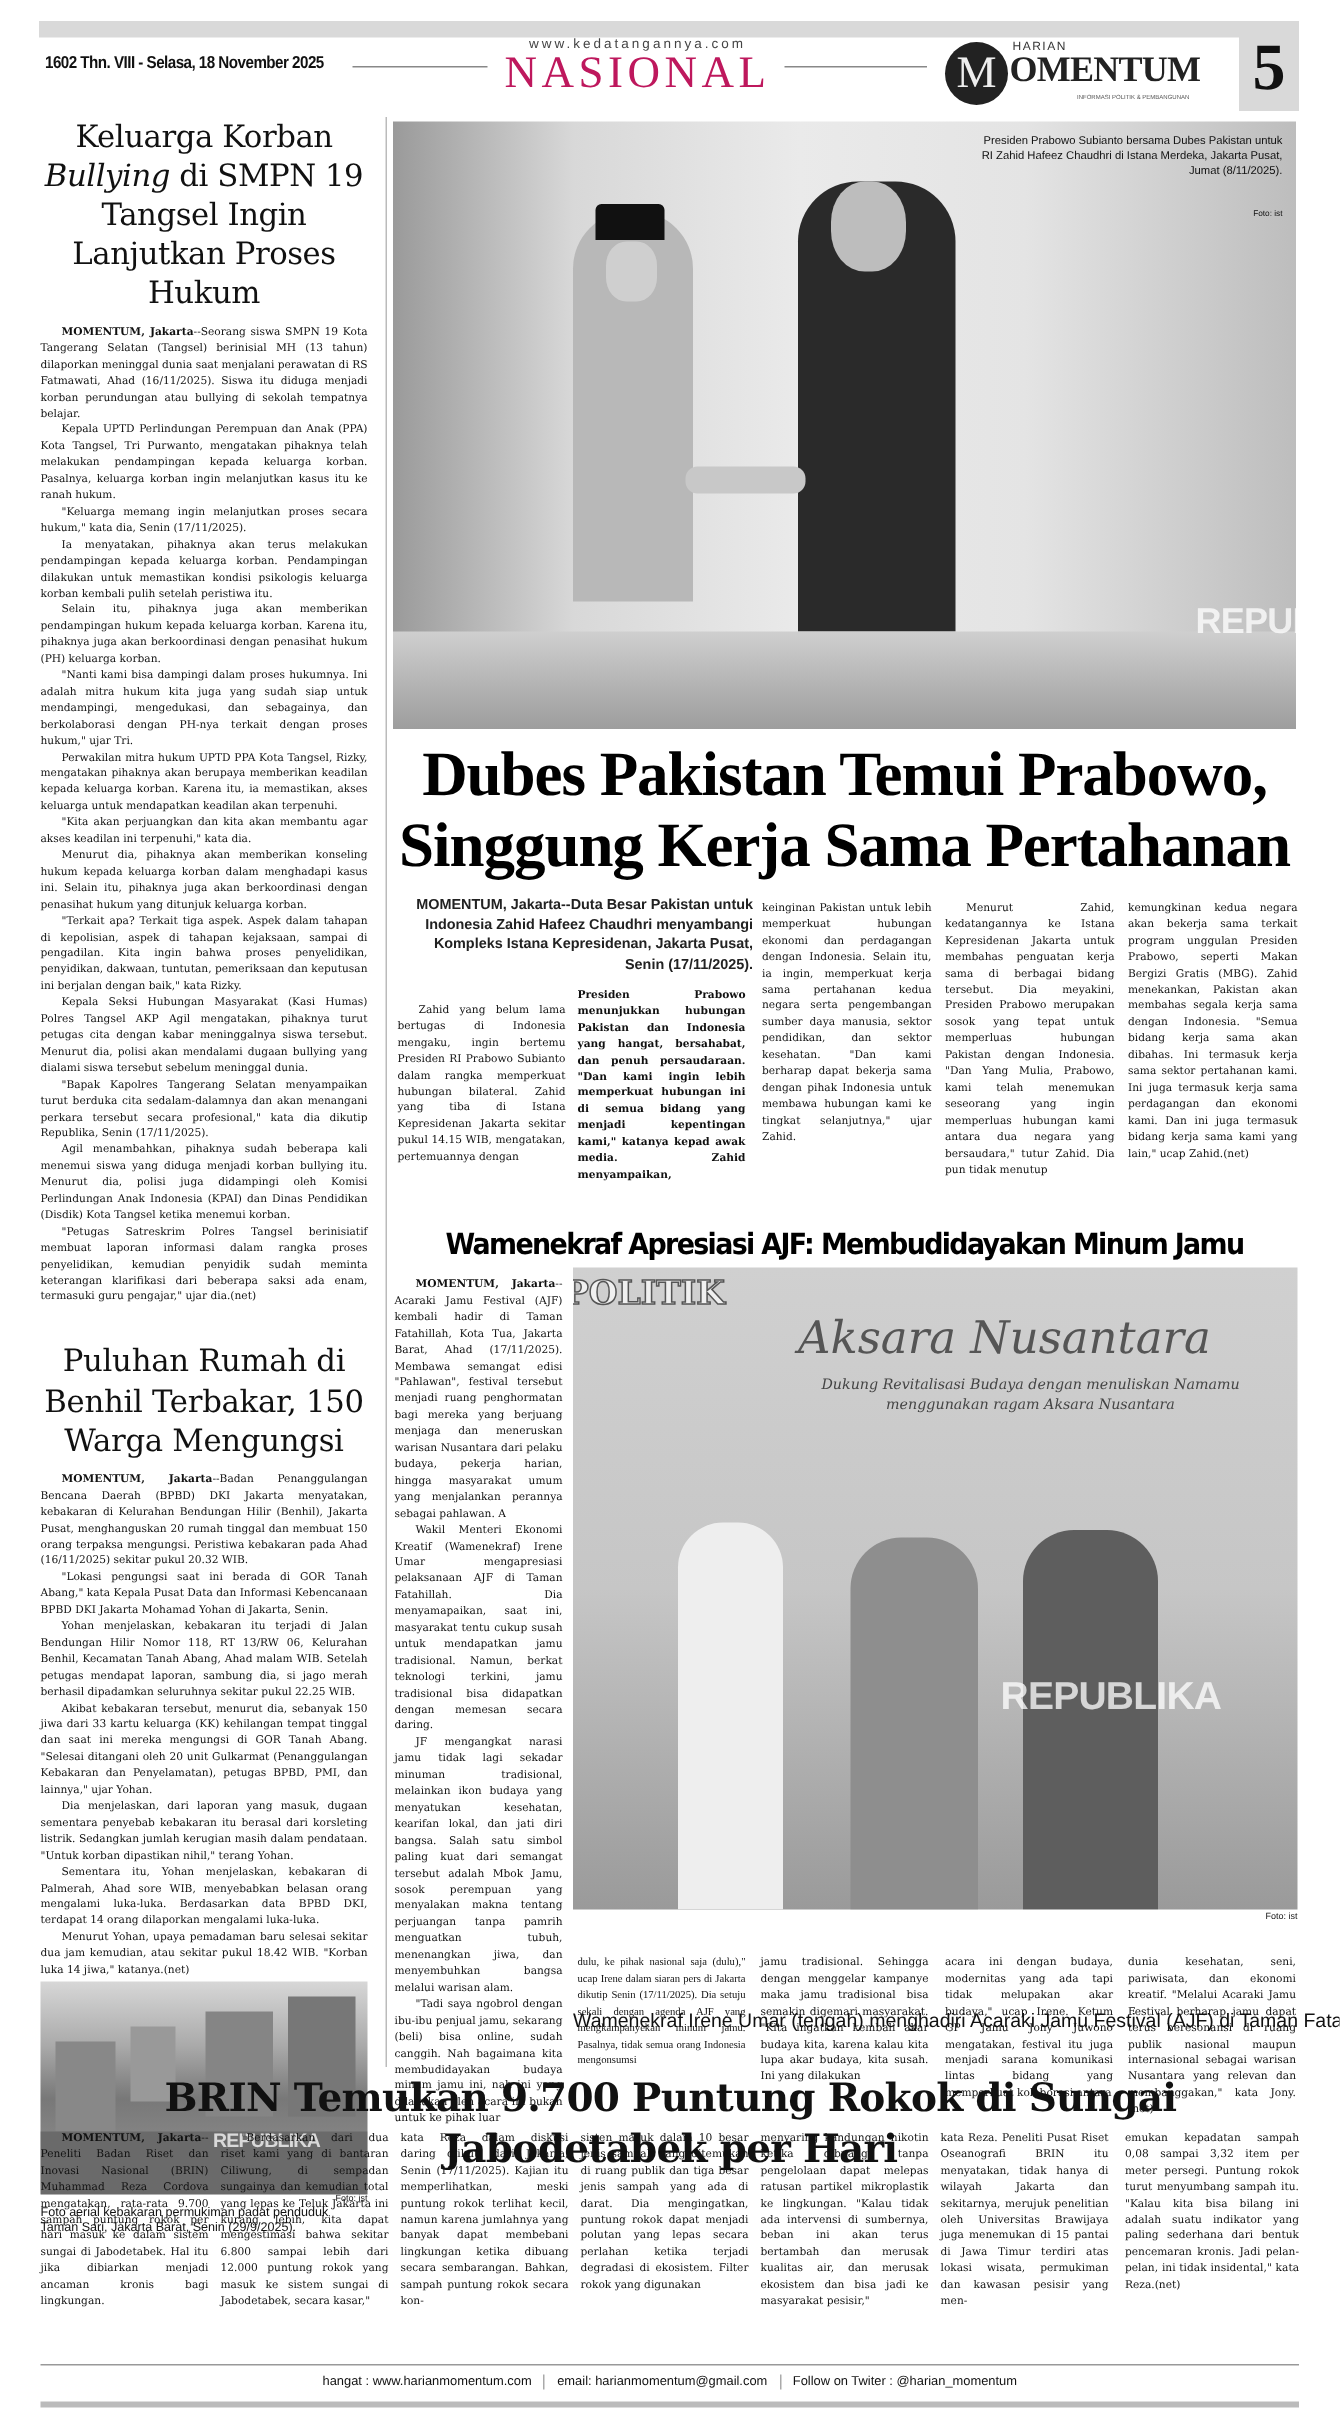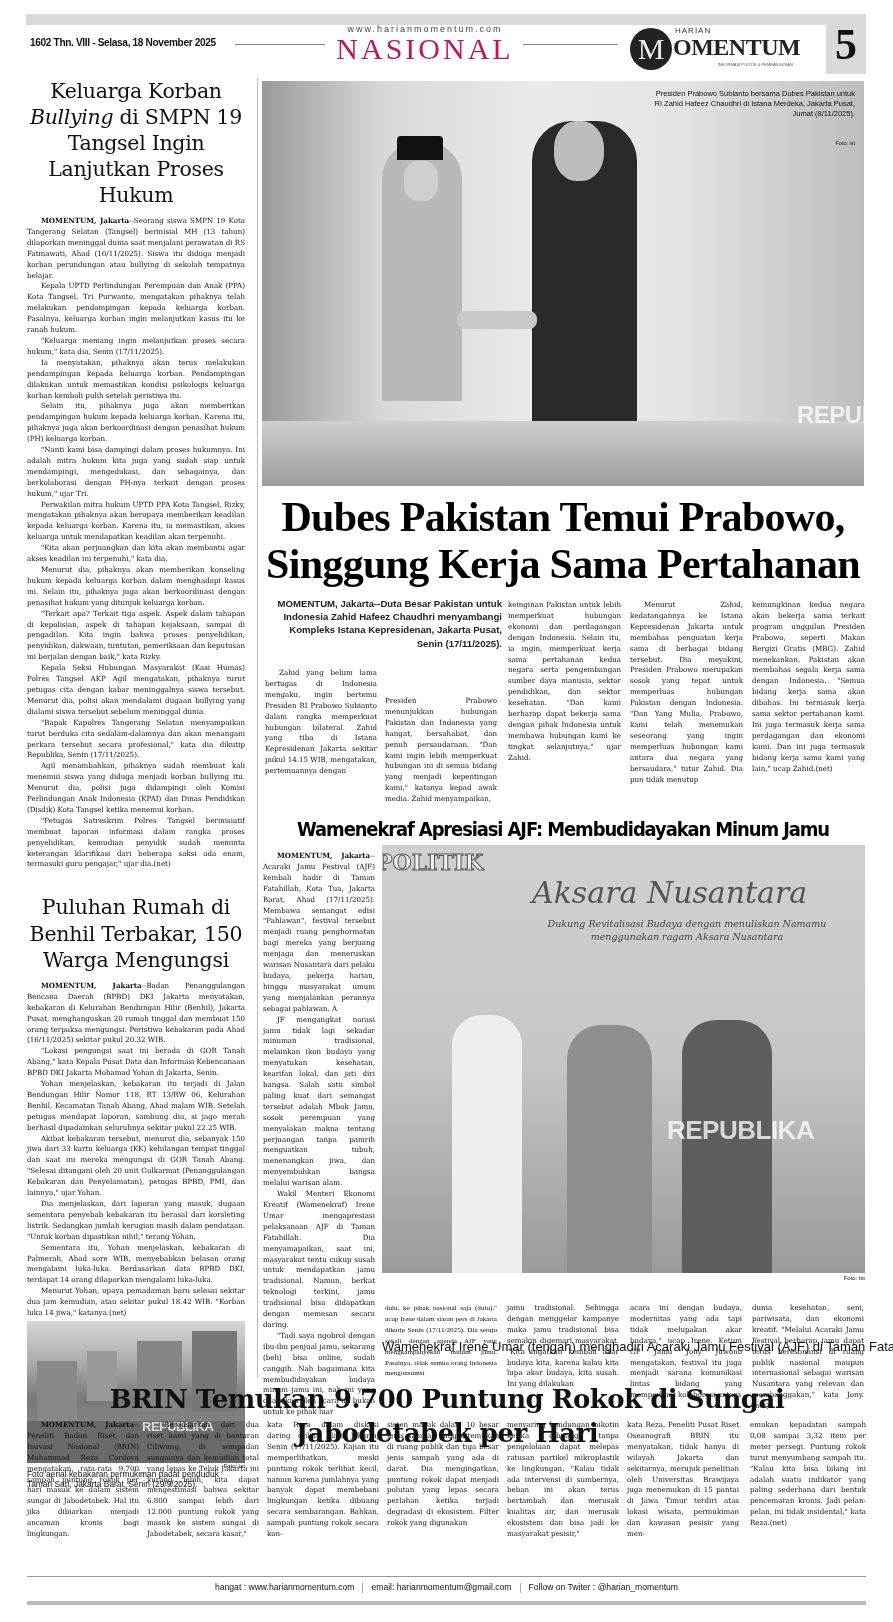--- a/index.html
+++ b/index.html
@@ -73,21 +73,21 @@
 </head>
 <body>
 
 <div class="masthead">
   <div class="mast-bar"></div>
   <div class="page-box"></div>
   <div class="page-num">5</div>
   <div class="edition">1602 Thn. VIII - Selasa, 18 November 2025</div>
   <div class="rule-l"></div>
   <div class="rule-r"></div>
-  <div class="site-url">www.harianmomentum.com</div>
+  <div class="site-url">www.kedatangannya.com</div>
   <div class="section-name">NASIONAL</div>
   <div class="logo">
     <div class="logo-m">M</div>
     <div class="logo-harian">HARIAN</div>
     <div class="logo-text">OMENTUM</div>
     <div class="logo-tag">INFORMASI POLITIK &amp; PEMBANGUNAN</div>
   </div>
 </div>
 
 <div class="vrule"></div>
@@ -101,21 +101,21 @@
     <p>"Keluarga memang ingin melanjutkan proses secara hukum," kata dia, Senin (17/11/2025).</p>
     <p>Ia menyatakan, pihaknya akan terus melakukan pendampingan kepada keluarga korban. Pendampingan dilakukan untuk memastikan kondisi psikologis keluarga korban kembali pulih setelah peristiwa itu.</p>
     <p>Selain itu, pihaknya juga akan memberikan pendampingan hukum kepada keluarga korban. Karena itu, pihaknya juga akan berkoordinasi dengan penasihat hukum (PH) keluarga korban.</p>
     <p>"Nanti kami bisa dampingi dalam proses hukumnya. Ini adalah mitra hukum kita juga yang sudah siap untuk mendampingi, mengedukasi, dan sebagainya, dan berkolaborasi dengan PH-nya terkait dengan proses hukum," ujar Tri.</p>
     <p>Perwakilan mitra hukum UPTD PPA Kota Tangsel, Rizky, mengatakan pihaknya akan berupaya memberikan keadilan kepada keluarga korban. Karena itu, ia memastikan, akses keluarga untuk mendapatkan keadilan akan terpenuhi.</p>
     <p>"Kita akan perjuangkan dan kita akan membantu agar akses keadilan ini terpenuhi," kata dia.</p>
     <p>Menurut dia, pihaknya akan memberikan konseling hukum kepada keluarga korban dalam menghadapi kasus ini. Selain itu, pihaknya juga akan berkoordinasi dengan penasihat hukum yang ditunjuk keluarga korban.</p>
     <p>"Terkait apa? Terkait tiga aspek. Aspek dalam tahapan di kepolisian, aspek di tahapan kejaksaan, sampai di pengadilan. Kita ingin bahwa proses penyelidikan, penyidikan, dakwaan, tuntutan, pemeriksaan dan keputusan ini berjalan dengan baik," kata Rizky.</p>
     <p>Kepala Seksi Hubungan Masyarakat (Kasi Humas) Polres Tangsel AKP Agil mengatakan, pihaknya turut petugas cita dengan kabar meninggalnya siswa tersebut. Menurut dia, polisi akan mendalami dugaan bullying yang dialami siswa tersebut sebelum meninggal dunia.</p>
     <p>"Bapak Kapolres Tangerang Selatan menyampaikan turut berduka cita sedalam-dalamnya dan akan menangani perkara tersebut secara profesional," kata dia dikutip Republika, Senin (17/11/2025).</p>
-    <p>Agil menambahkan, pihaknya sudah membuat kali menemui siswa yang diduga menjadi korban bullying itu. Menurut dia, polisi juga didampingi oleh Komisi Perlindungan Anak Indonesia (KPAI) dan Dinas Pendidikan (Disdik) Kota Tangsel ketika menemui korban.</p>
+    <p>Agil menambahkan, pihaknya sudah beberapa kali menemui siswa yang diduga menjadi korban bullying itu. Menurut dia, polisi juga didampingi oleh Komisi Perlindungan Anak Indonesia (KPAI) dan Dinas Pendidikan (Disdik) Kota Tangsel ketika menemui korban.</p>
     <p>"Petugas Satreskrim Polres Tangsel berinisiatif membuat laporan informasi dalam rangka proses penyelidikan, kemudian penyidik sudah meminta keterangan klarifikasi dari beberapa saksi ada enam, termasuki guru pengajar," ujar dia.(net)</p>
   </div>
 
   <h2 class="h-benhil">Puluhan Rumah di Benhil Terbakar, 150 Warga Mengungsi</h2>
   <div class="body-text">
     <p><b>MOMENTUM, Jakarta</b><span>--Badan Penanggulangan Bencana Daerah (BPBD) DKI Jakarta menyatakan, kebakaran di Kelurahan Bendungan Hilir (Benhil), Jakarta Pusat, menghanguskan 20 rumah tinggal dan membuat 150 orang terpaksa mengungsi. Peristiwa kebakaran pada Ahad (16/11/2025) sekitar pukul 20.32 WIB.</span></p>
     <p>"Lokasi pengungsi saat ini berada di GOR Tanah Abang," kata Kepala Pusat Data dan Informasi Kebencanaan BPBD DKI Jakarta Mohamad Yohan di Jakarta, Senin.</p>
     <p>Yohan menjelaskan, kebakaran itu terjadi di Jalan Bendungan Hilir Nomor 118, RT 13/RW 06, Kelurahan Benhil, Kecamatan Tanah Abang, Ahad malam WIB. Setelah petugas mendapat laporan, sambung dia, si jago merah berhasil dipadamkan seluruhnya sekitar pukul 22.25 WIB.</p>
     <p>Akibat kebakaran tersebut, menurut dia, sebanyak 150 jiwa dari 33 kartu keluarga (KK) kehilangan tempat tinggal dan saat ini mereka mengungsi di GOR Tanah Abang. "Selesai ditangani oleh 20 unit Gulkarmat (Penanggulangan Kebakaran dan Penyelamatan), petugas BPBD, PMI, dan lainnya," ujar Yohan.</p>
     <p>Dia menjelaskan, dari laporan yang masuk, dugaan sementara penyebab kebakaran itu berasal dari korsleting listrik. Sedangkan jumlah kerugian masih dalam pendataan. "Untuk korban dipastikan nihil," terang Yohan.</p>
@@ -144,38 +144,38 @@
   <div class="fig" style="left:0;top:340px;width:602px;height:65px;background:linear-gradient(180deg,#cfcfcf,#9d9d9d);"></div>
   <div class="wm" style="left:535px;top:320px;font-size:24px;">REPUBLIKA</div>
 </div>
 <div class="main-cap">Presiden Prabowo Subianto bersama Dubes Pakistan untuk RI Zahid Hafeez Chaudhri di Istana Merdeka, Jakarta Pusat, Jumat (8/11/2025).</div>
 <div class="main-cap-credit">Foto: ist</div>
 <h1 class="h-dubes">Dubes Pakistan Temui Prabowo, Singgung Kerja Sama Pertahanan</h1>
 <div class="lede">MOMENTUM, Jakarta--Duta Besar Pakistan untuk Indonesia Zahid Hafeez Chaudhri menyambangi Kompleks Istana Kepresidenan, Jakarta Pusat, Senin (17/11/2025).</div>
 <div class="dcol body-text" style="left:265px;top:668px;width:112px;">
     <p>Zahid yang belum lama bertugas di Indonesia mengaku, ingin bertemu Presiden RI Prabowo Subianto dalam rangka memperkuat hubungan bilateral. Zahid yang tiba di Istana Kepresidenan Jakarta sekitar pukul 14.15 WIB, mengatakan, pertemuannya dengan</p>
   </div>
-<div class="dcol body-text" style="left:385px;top:696px;width:112px;">
+<div class="dcol body-text" style="left:385px;top:658px;width:112px;font-weight:bold;">
     <p style="text-indent:0">Presiden Prabowo menunjukkan hubungan Pakistan dan Indonesia yang hangat, bersahabat, dan penuh persaudaraan. "Dan kami ingin lebih memperkuat hubungan ini di semua bidang yang menjadi kepentingan kami," katanya kepad awak media. Zahid menyampaikan,</p>
   </div>
 <div class="dcol body-text" style="left:508px;top:600px;width:113px;">
     <p style="text-indent:0">keinginan Pakistan untuk lebih memperkuat hubungan ekonomi dan perdagangan dengan Indonesia. Selain itu, ia ingin, memperkuat kerja sama pertahanan kedua negara serta pengembangan sumber daya manusia, sektor pendidikan, dan sektor kesehatan. "Dan kami berharap dapat bekerja sama dengan pihak Indonesia untuk membawa hubungan kami ke tingkat selanjutnya," ujar Zahid.</p>
   </div>
 <div class="dcol body-text" style="left:630px;top:600px;width:113px;">
     <p>Menurut Zahid, kedatangannya ke Istana Kepresidenan Jakarta untuk membahas penguatan kerja sama di berbagai bidang tersebut. Dia meyakini, Presiden Prabowo merupakan sosok yang tepat untuk memperluas hubungan Pakistan dengan Indonesia. "Dan Yang Mulia, Prabowo, kami telah menemukan seseorang yang ingin memperluas hubungan kami antara dua negara yang bersaudara," tutur Zahid. Dia pun tidak menutup</p>
   </div>
 <div class="dcol body-text" style="left:752px;top:600px;width:113px;">
     <p style="text-indent:0">kemungkinan kedua negara akan bekerja sama terkait program unggulan Presiden Prabowo, seperti Makan Bergizi Gratis (MBG). Zahid menekankan, Pakistan akan membahas segala kerja sama dengan Indonesia. "Semua bidang kerja sama akan dibahas. Ini termasuk kerja sama sektor pertahanan kami. Ini juga termasuk kerja sama perdagangan dan ekonomi kami. Dan ini juga termasuk bidang kerja sama kami yang lain," ucap Zahid.(net)</p>
   </div>
 
 <h2 class="h-jamu">Wamenekraf Apresiasi AJF: Membudidayakan Minum Jamu</h2>
 <div class="jcol body-text" style="left:263px;top:851px;">
   <p><b>MOMENTUM, Jakarta</b><span>--Acaraki Jamu Festival (AJF) kembali hadir di Taman Fatahillah, Kota Tua, Jakarta Barat, Ahad (17/11/2025). Membawa semangat edisi "Pahlawan", festival tersebut menjadi ruang penghormatan bagi mereka yang berjuang menjaga dan meneruskan warisan Nusantara dari pelaku budaya, pekerja harian, hingga masyarakat umum yang menjalankan perannya sebagai pahlawan. A</span></p>
+  <p>Wakil Menteri Ekonomi Kreatif (Wamenekraf) Irene Umar mengapresiasi pelaksanaan AJF di Taman Fatahillah. Dia menyamapaikan, saat ini, masyarakat tentu cukup susah untuk mendapatkan jamu tradisional. Namun, berkat teknologi terkini, jamu tradisional bisa didapatkan dengan memesan secara daring.</p>
   <p>JF mengangkat narasi jamu tidak lagi sekadar minuman tradisional, melainkan ikon budaya yang menyatukan kesehatan, kearifan lokal, dan jati diri bangsa. Salah satu simbol paling kuat dari semangat tersebut adalah Mbok Jamu, sosok perempuan yang menyalakan makna tentang perjuangan tanpa pamrih menguatkan tubuh, menenangkan jiwa, dan menyembuhkan bangsa melalui warisan alam.</p>
-  <p>Wakil Menteri Ekonomi Kreatif (Wamenekraf) Irene Umar mengapresiasi pelaksanaan AJF di Taman Fatahillah. Dia menyamapaikan, saat ini, masyarakat tentu cukup susah untuk mendapatkan jamu tradisional. Namun, berkat teknologi terkini, jamu tradisional bisa didapatkan dengan memesan secara daring.</p>
   <p>"Tadi saya ngobrol dengan ibu-ibu penjual jamu, sekarang (beli) bisa online, sudah canggih. Nah bagaimana kita membudidayakan budaya minum jamu ini, nah ini yang dilakukan oleh acara ini bukan untuk ke pihak luar</p>
 </div>
 <div class="jamu-photo">
   <div class="fest">POLITIK</div>
   <div class="aksara">Aksara Nusantara</div>
   <div class="aksara-sub">Dukung Revitalisasi Budaya dengan menuliskan Namamu menggunakan ragam Aksara Nusantara</div>
   <div class="fig" style="position:absolute;left:70px;top:170px;width:70px;height:258px;background:#eee;border-radius:30px 30px 0 0;"></div>
   <div class="fig" style="position:absolute;left:185px;top:180px;width:85px;height:248px;background:#8e8e8e;border-radius:34px 34px 0 0;"></div>
   <div class="fig" style="position:absolute;left:300px;top:175px;width:90px;height:253px;background:#5e5e5e;border-radius:34px 34px 0 0;"></div>
   <div class="wm" style="left:285px;top:270px;font-size:26px;">REPUBLIKA</div>

